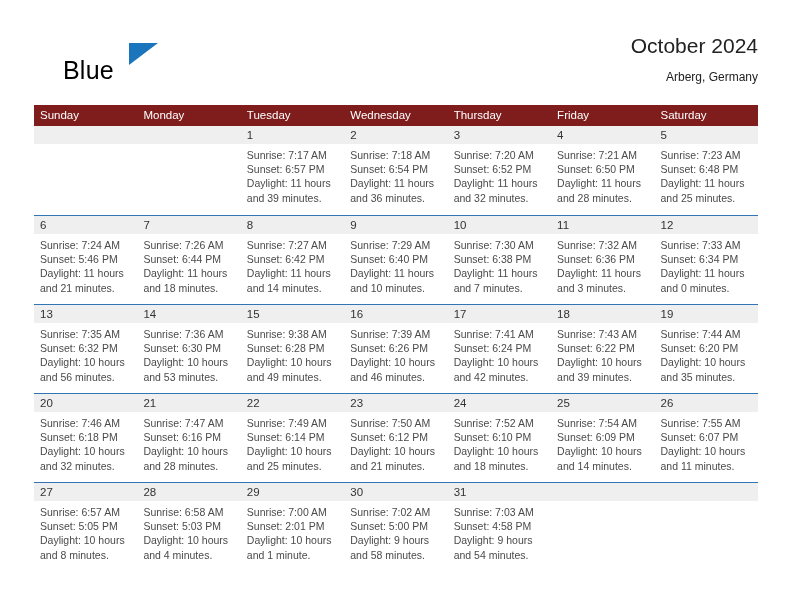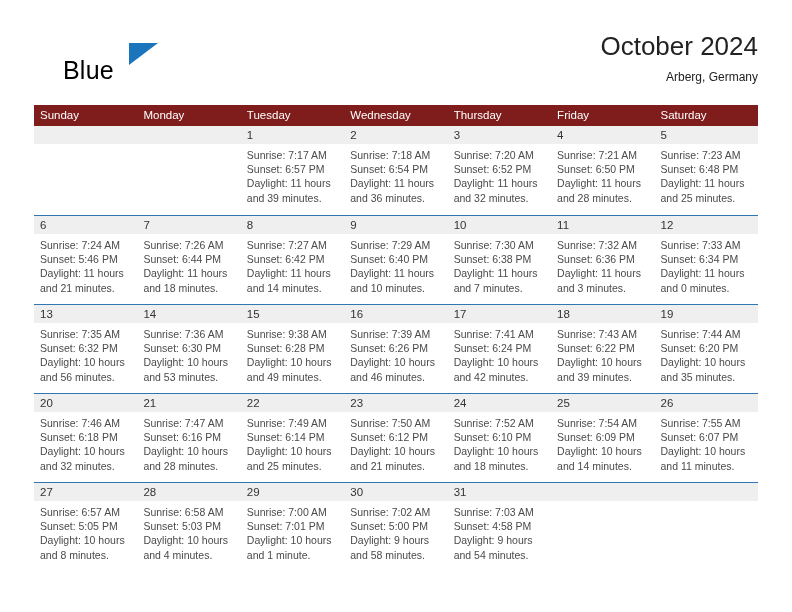--- a/index.html
+++ b/index.html
@@ -64,21 +64,21 @@
     border-bottom: 22px solid transparent;
   }
 
   .title-block {
     position: absolute;
     right: 34px;
     top: 30px;
     text-align: right;
   }
   .cal-title {
-    font-size: 26px;
+    font-size: 21px;
     color: #222222;
     line-height: 32px;
     white-space: nowrap;
   }
   .cal-subtitle {
     font-size: 12px;
     color: #222222;
     line-height: 22px;
     margin-top: 4px;
     white-space: nowrap;
@@ -440,21 +440,21 @@
               <div>Sunrise: 6:58 AM</div>
               <div>Sunset: 5:03 PM</div>
               <div>Daylight: 10 hours</div>
               <div>and 4 minutes.</div>
             </div>
           </div>
           <div class="day-cell">
             <div class="day-number">29</div>
             <div class="day-info">
               <div>Sunrise: 7:00 AM</div>
-              <div>Sunset: 7:01 PM</div>
+              <div>Sunset: 2:01 PM</div>
               <div>Daylight: 10 hours</div>
               <div>and 1 minute.</div>
             </div>
           </div>
           <div class="day-cell">
             <div class="day-number">30</div>
             <div class="day-info">
               <div>Sunrise: 7:02 AM</div>
               <div>Sunset: 5:00 PM</div>
               <div>Daylight: 9 hours</div>

